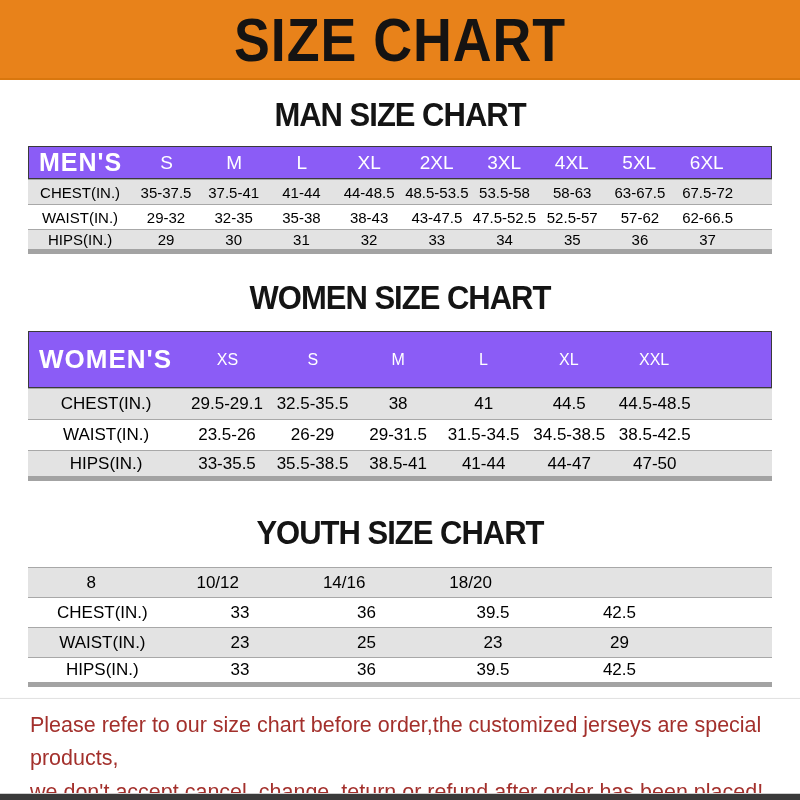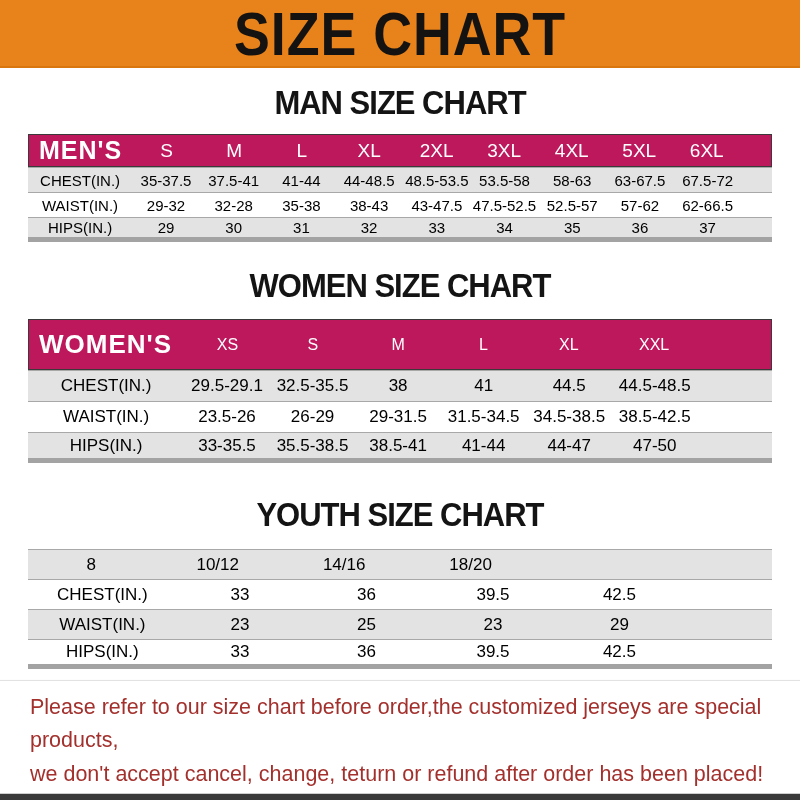--- a/index.html
+++ b/index.html
@@ -1,42 +1,42 @@
 <!DOCTYPE html>
 <html><head>
 <meta charset="utf-8">
 <style>
   * { margin: 0; padding: 0; box-sizing: border-box; }
   html, body { width: 800px; height: 800px; background: #fff; overflow: hidden;
     font-family: "Liberation Sans", sans-serif; }
   .page { position: relative; width: 800px; height: 800px; }
 
   
-  .banner { height: 68px; background: #E8821A; border-bottom: 2px solid #d9770e;
+  .banner { height: 80px; background: #E8821A; border-bottom: 2px solid #d9770e;
     display: flex; align-items: center; justify-content: center; }
   .banner-title { font-size: 56px; font-weight: 800; color: #151312;
     letter-spacing: 1px; transform: scale(0.96, 1.08); white-space: nowrap; }
 
   
   .section-heading { text-align: center; font-weight: 800; color: #141414;
     font-size: 31px; letter-spacing: -1px; transform: scaleY(1.06); }
   .heading-man   { margin-top: 17px; }
   .heading-women { margin-top: 26px; }
   .heading-youth { margin-top: 34px; }
 
   
   .size-table { margin: 0 28px; }
   .men-table   { margin-top: 13px; }
   .women-table { margin-top: 15px; }
   .youth-table { margin-top: 16px; }
 
-  .bar { background: #be185d; display: flex; align-items: center; color: #fff;
+  .bar { background: #8b5cf6; display: flex; align-items: center; color: #fff;
     border: 1px solid #3a3a3a; }
   .men-bar   { height: 33px; }
-  .women-bar { height: 51px; }
+  .women-bar { height: 57px; }
   .youth-bar { height: 44px; }
   .bar-label { font-weight: 800; padding-left: 10px; text-align: left; }
   .men-bar .bar-label   { font-size: 25px; letter-spacing: 1px; }
   .women-bar .bar-label { font-size: 26px; letter-spacing: 1px; }
   .youth-bar .bar-label { font-size: 26px; letter-spacing: 2px; }
   .bar .size-cell { text-align: center; }
   .men-bar .size-cell   { font-size: 19px; }
   .women-bar .size-cell { font-size: 16px; }
   .youth-bar .size-cell { font-size: 21px; }
 
@@ -99,21 +99,21 @@
       <div class="value-cell col-size">48.5-53.5</div>
       <div class="value-cell col-size">53.5-58</div>
       <div class="value-cell col-size">58-63</div>
       <div class="value-cell col-size">63-67.5</div>
       <div class="value-cell col-size">67.5-72</div>
       <div class="col-spacer"></div>
     </div>
     <div class="t-row">
       <div class="row-label col-label">WAIST(IN.)</div>
       <div class="value-cell col-size">29-32</div>
-      <div class="value-cell col-size">32-28</div>
+      <div class="value-cell col-size">32-35</div>
       <div class="value-cell col-size">35-38</div>
       <div class="value-cell col-size">38-43</div>
       <div class="value-cell col-size">43-47.5</div>
       <div class="value-cell col-size">47.5-52.5</div>
       <div class="value-cell col-size">52.5-57</div>
       <div class="value-cell col-size">57-62</div>
       <div class="value-cell col-size">62-66.5</div>
       <div class="col-spacer"></div>
     </div>
     <div class="t-row shaded">

